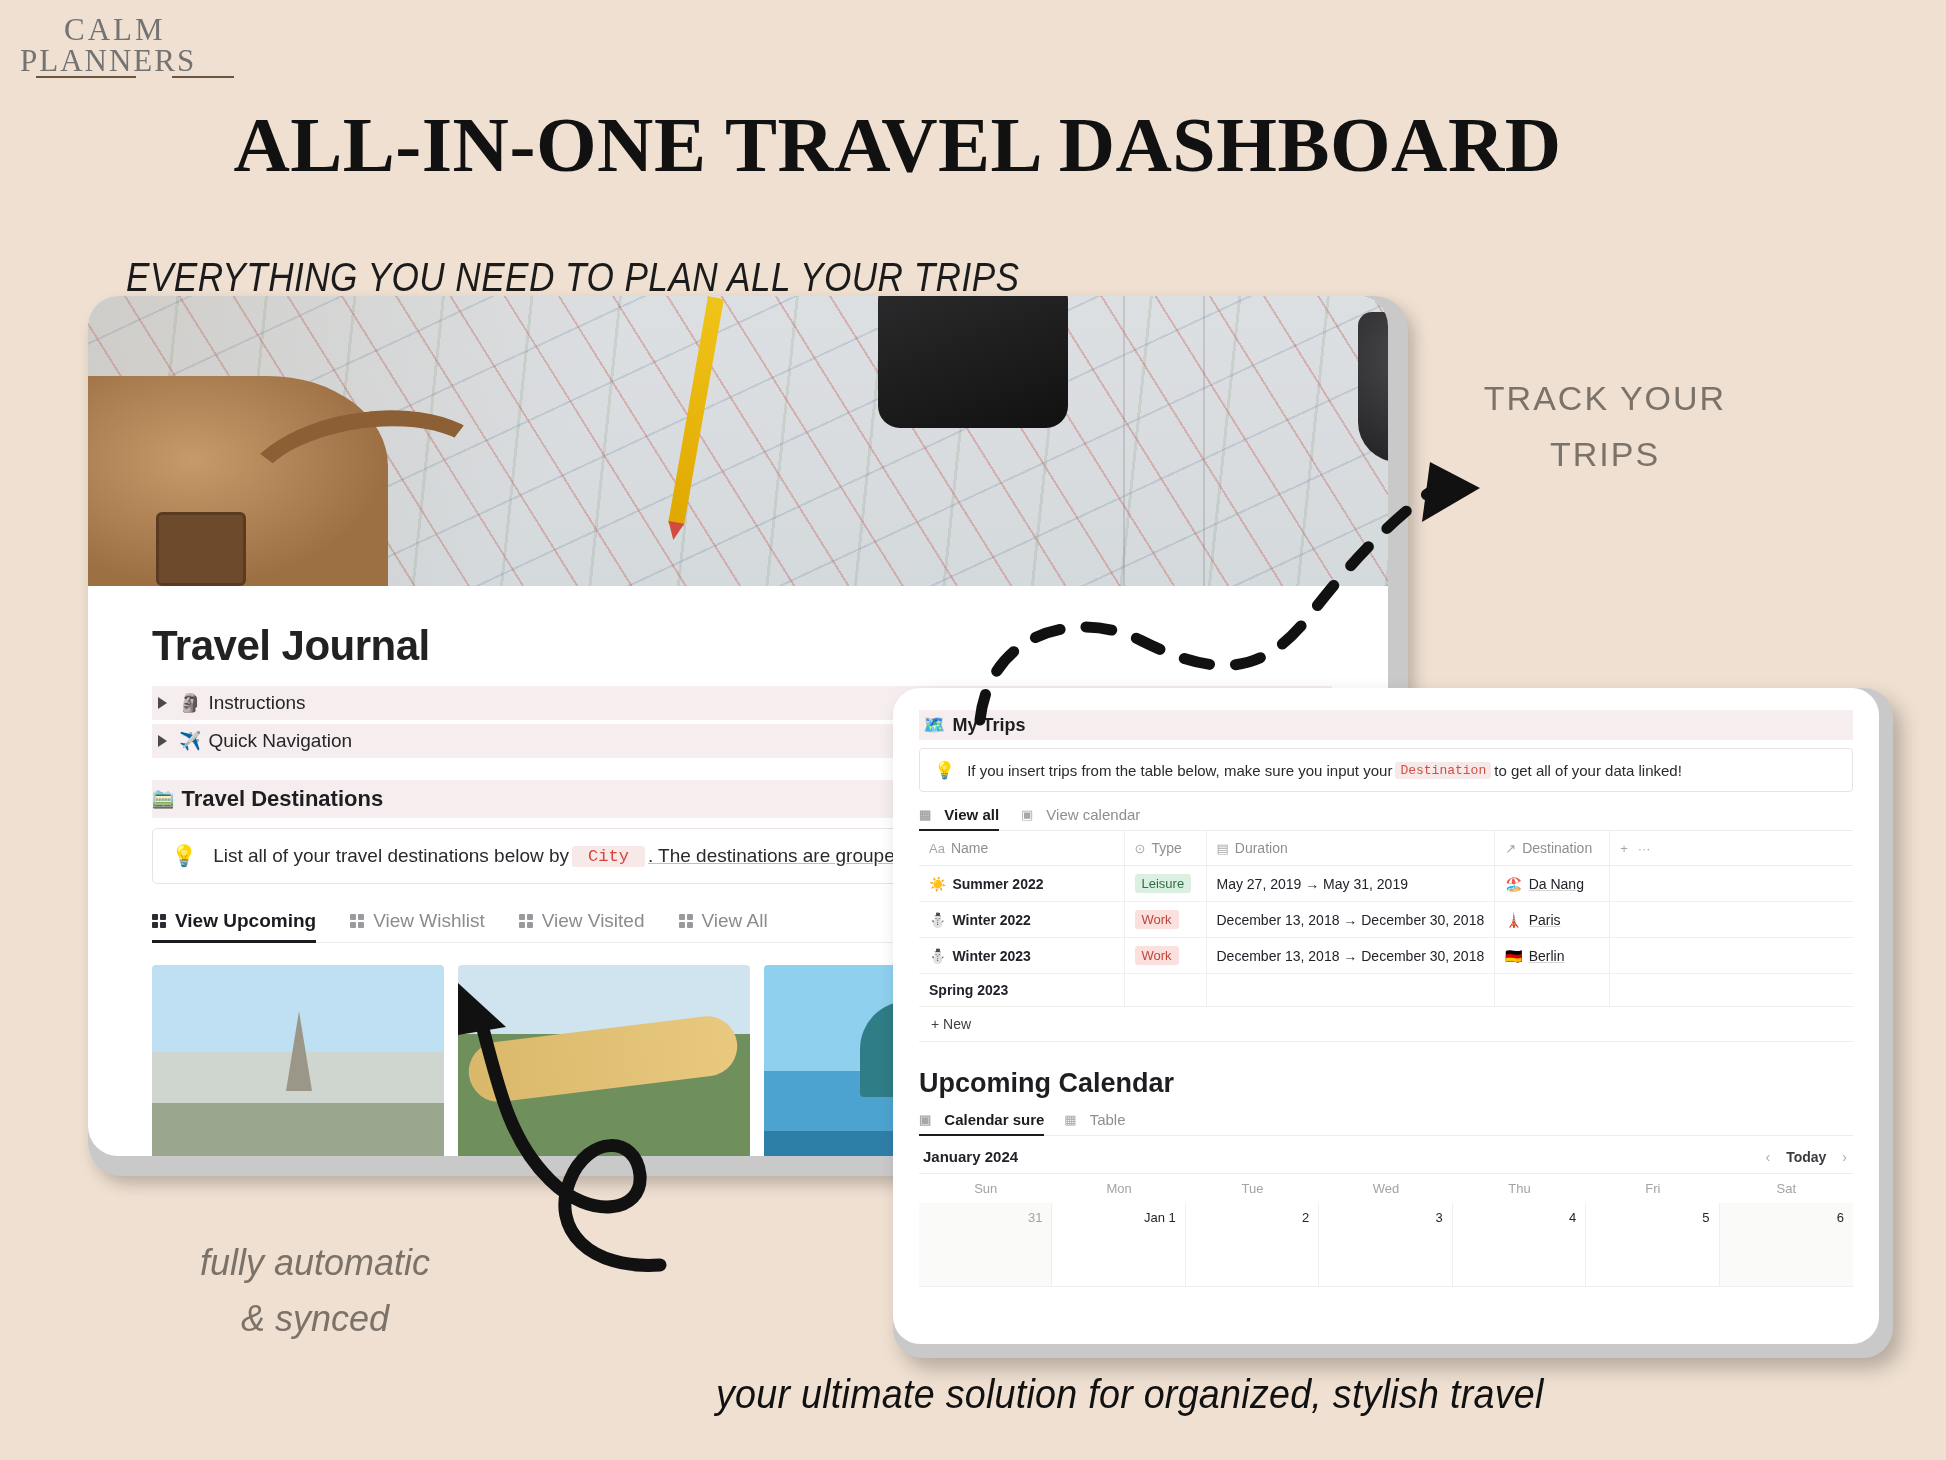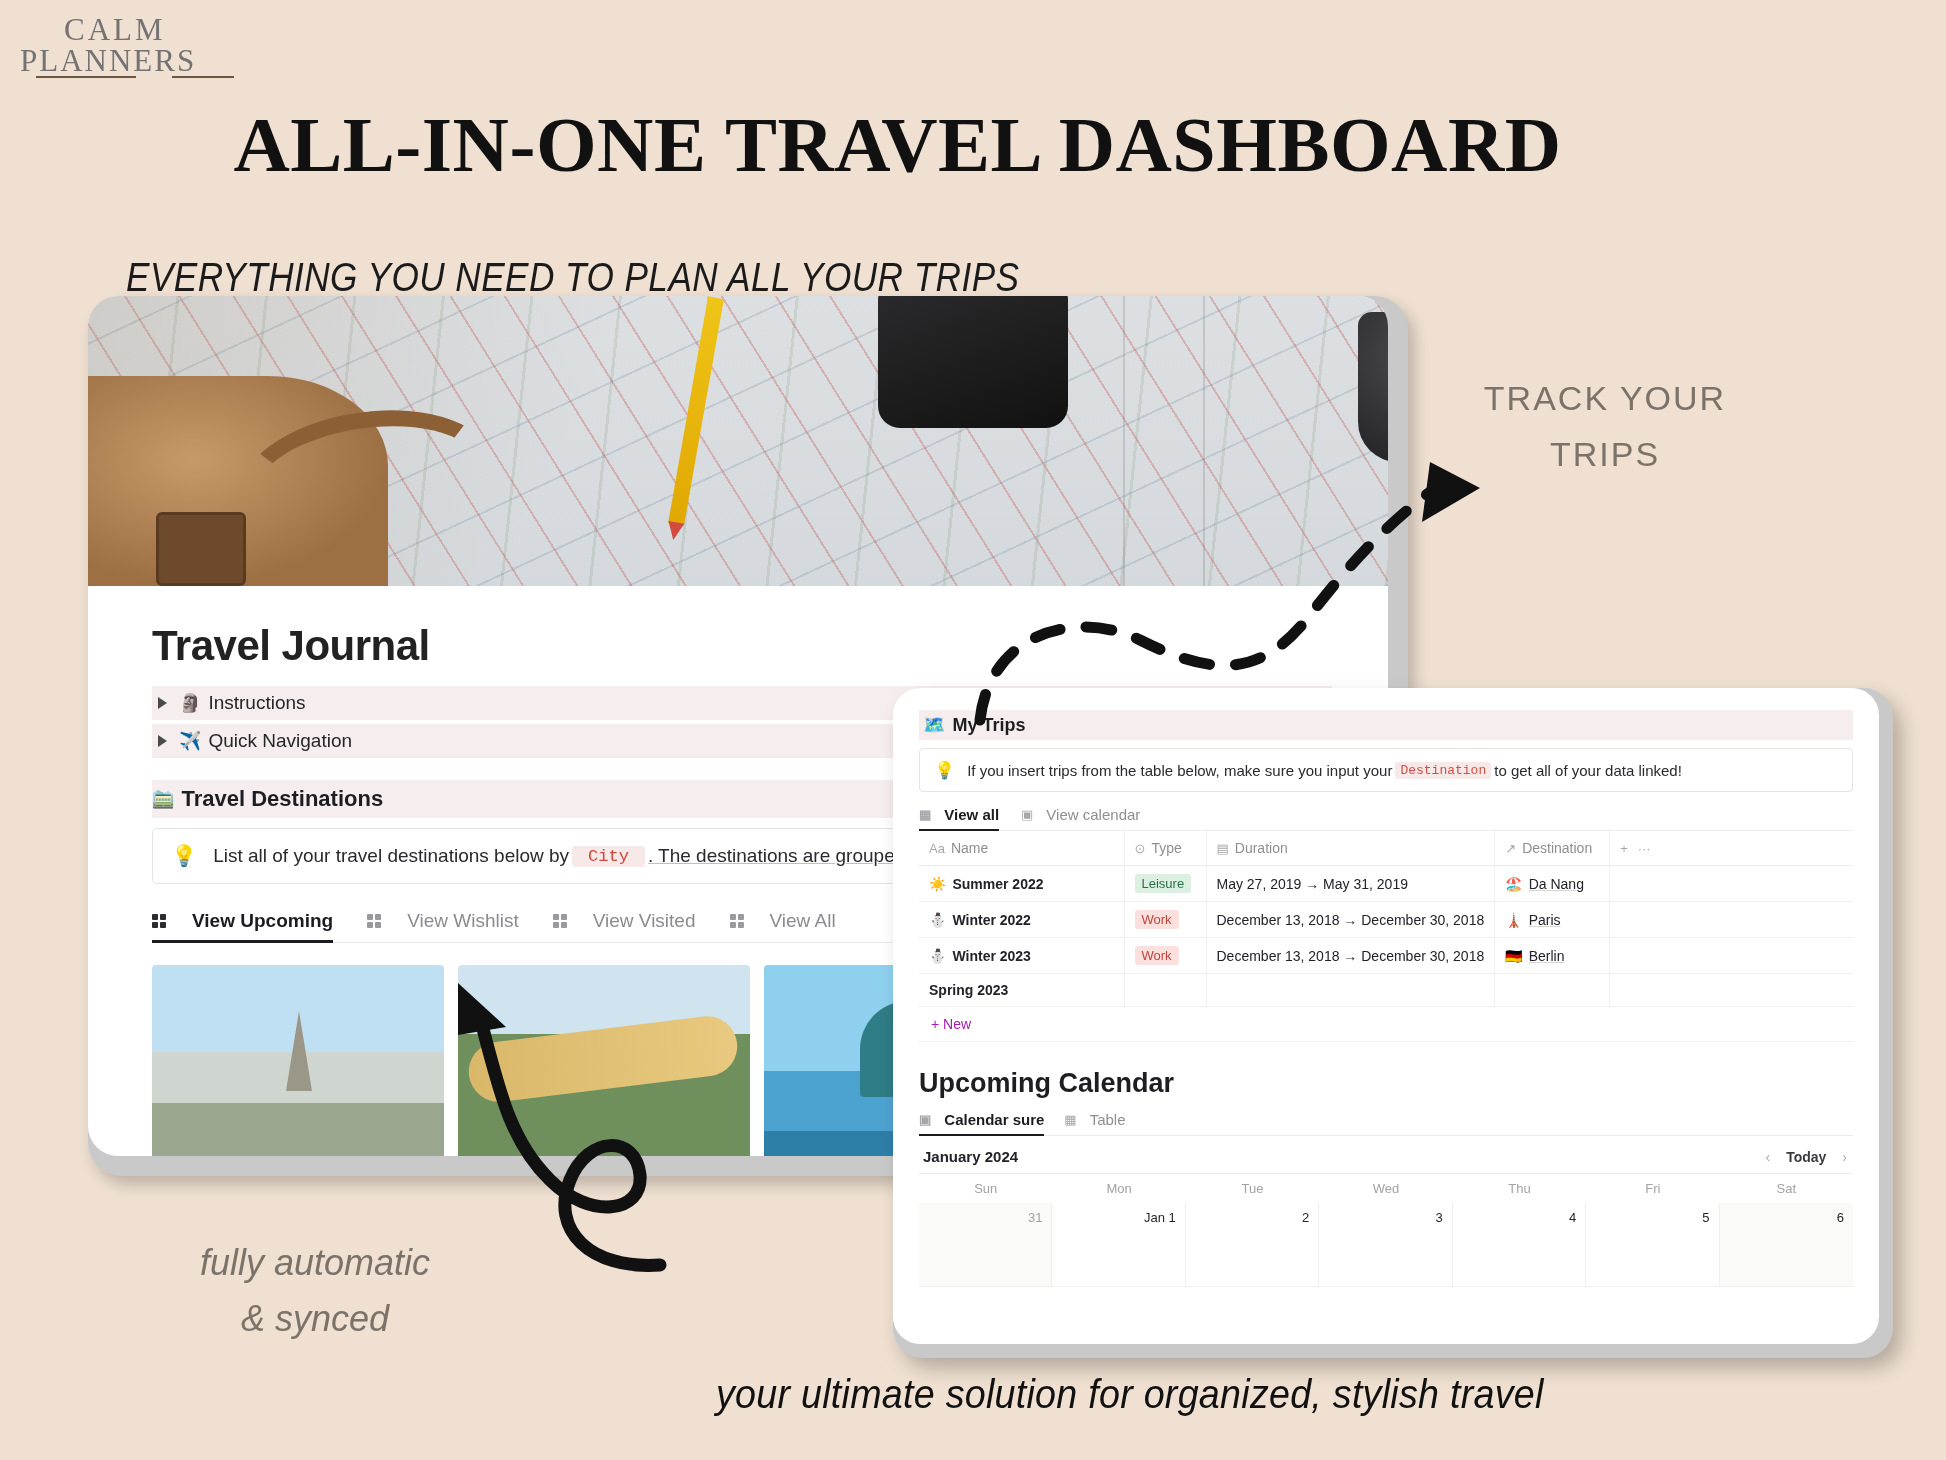--- a/index.html
+++ b/index.html
@@ -139,21 +139,21 @@
     font-size: 17px; padding: 1px 16px; border-radius: 3px; margin: 0 3px;
   }
   .ul-link { text-decoration: underline; text-decoration-color: #a9c3e8; }
   .link-red { color: #d4453e; font-family: "Liberation Mono", monospace; font-size:17px;
               background:#f6e9e8; padding:1px 6px; border-radius:3px; text-decoration: underline; text-decoration-color:#a9c3e8;}
   .link-blue { color: #3b6fb6; font-family: "Liberation Mono", monospace; font-size:17px;
               background:#eef1f6; padding:1px 6px; border-radius:3px; text-decoration: underline; text-decoration-color:#a9c3e8;}
 
   .view-tabs { margin-top: 26px; display: flex; gap: 34px; align-items: flex-end;
                width: 1180px; border-bottom: 1px solid #eceae7; padding-bottom: 10px; }
-  .view-tab { font-size: 19px; color: #8c8c90; display: flex; align-items: center; gap: 26px; position: relative; }
+  .view-tab { font-size: 19px; color: #8c8c90; display: flex; align-items: center; gap: 9px; position: relative; }
   .view-tab.active { color: #1c1c20; font-weight: 600; }
   .view-tab.active::after { content: ""; position: absolute; left: 0; right: 0; bottom: -11px; height: 3px; background: #1c1c20; }
   .grid-ico { display: inline-grid; grid-template-columns: 6px 6px; grid-template-rows: 6px 6px;
               gap: 2px; }
   .grid-ico i { background: #9a9a9e; display: block; border-radius: 1px; }
   .view-tab.active .grid-ico i { background: #2b2b30; }
 
   .cards { margin-top: 22px; display: flex; gap: 14px; }
   .card { width: 292px; height: 230px; border-radius: 4px; overflow: hidden; position: relative; }
   .card.paris { background: linear-gradient(180deg,#bfe0f2 0 38%, #cfd6cf 38% 60%, #9aa68e 60% 100%); }
@@ -202,21 +202,21 @@
   table.trips th:last-child, table.trips td:last-child { border-right: none; }
   .colw-name { width: 205px; } .colw-type { width: 82px; }
   .colw-dur { width: 240px; } .colw-dest { width: 115px; }
   .name-cell { font-weight: 600; }
   .pill { display: inline-block; font-size: 13px; padding: 2px 7px; border-radius: 3px; }
   .pill.leisure { background: #dcf0e2; color: #2f6d46; }
   .pill.work { background: #fbe0dd; color: #c0453c; }
   .hdr-ico { color: #a7a7ab; margin-right: 6px; font-size: 13px; }
   .row-emoji { margin-right: 6px; }
   .dest-link { text-decoration: underline; text-decoration-color: #d8d6d3; }
-  .new-row { font-size: 14px; color: #a21caf; padding: 9px 12px; border-bottom: 1px solid #f0efed; }
+  .new-row { font-size: 14px; color: #404040; padding: 9px 12px; border-bottom: 1px solid #f0efed; }
   .count-row { padding: 12px 0 0 88px; font-size: 12px; color: #8f8f93; letter-spacing: 0.6px; }
   .count-row b { font-size: 14px; color: #22222a; margin-left: 4px; }
 
   .uc-title { margin-top: 26px; font-size: 27px; font-weight: 700; color: #1e1e22; }
   .uc-tabs { margin-top: 12px; display: flex; gap: 20px; align-items: flex-end;
              border-bottom: 1px solid #ececea; padding-bottom: 7px; }
   .cal-bar { display: flex; align-items: center; justify-content: space-between; padding: 12px 6px 8px 4px; }
   .cal-month { font-size: 15px; font-weight: 600; color: #22222a; }
   .cal-nav { display: flex; align-items: center; gap: 16px; font-size: 14px; color: #6e6e72; }
   .cal-nav .arrow-btn { color: #a9a9ad; }

